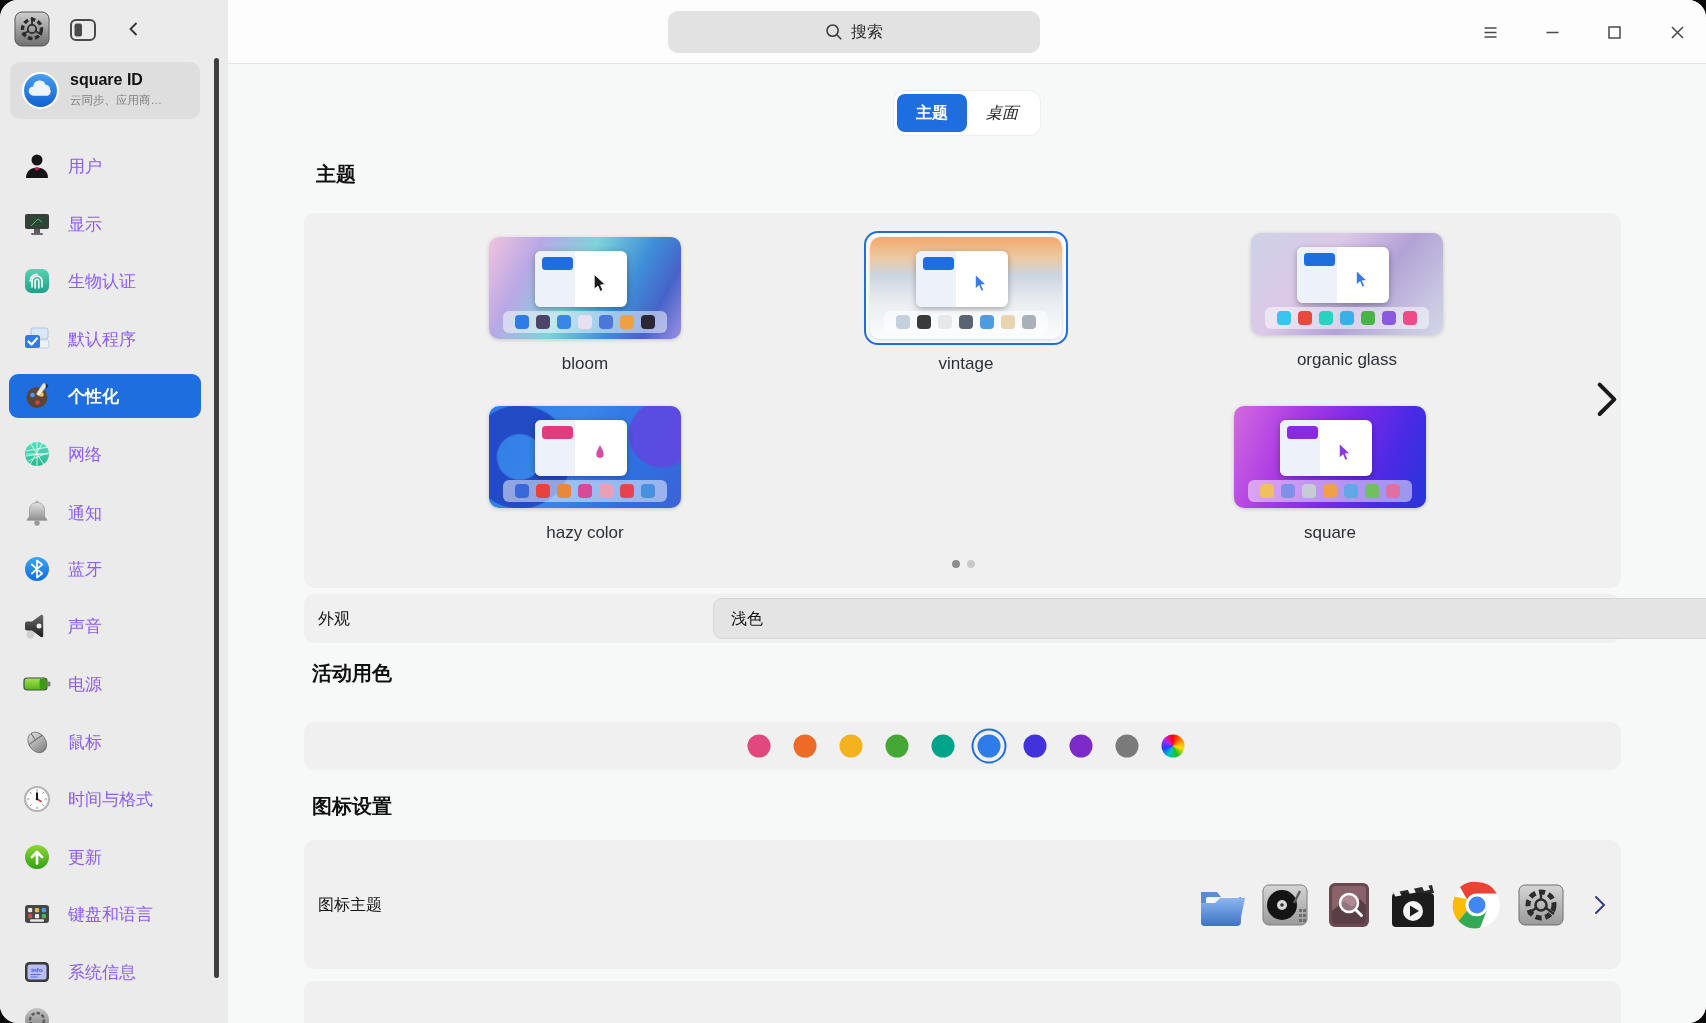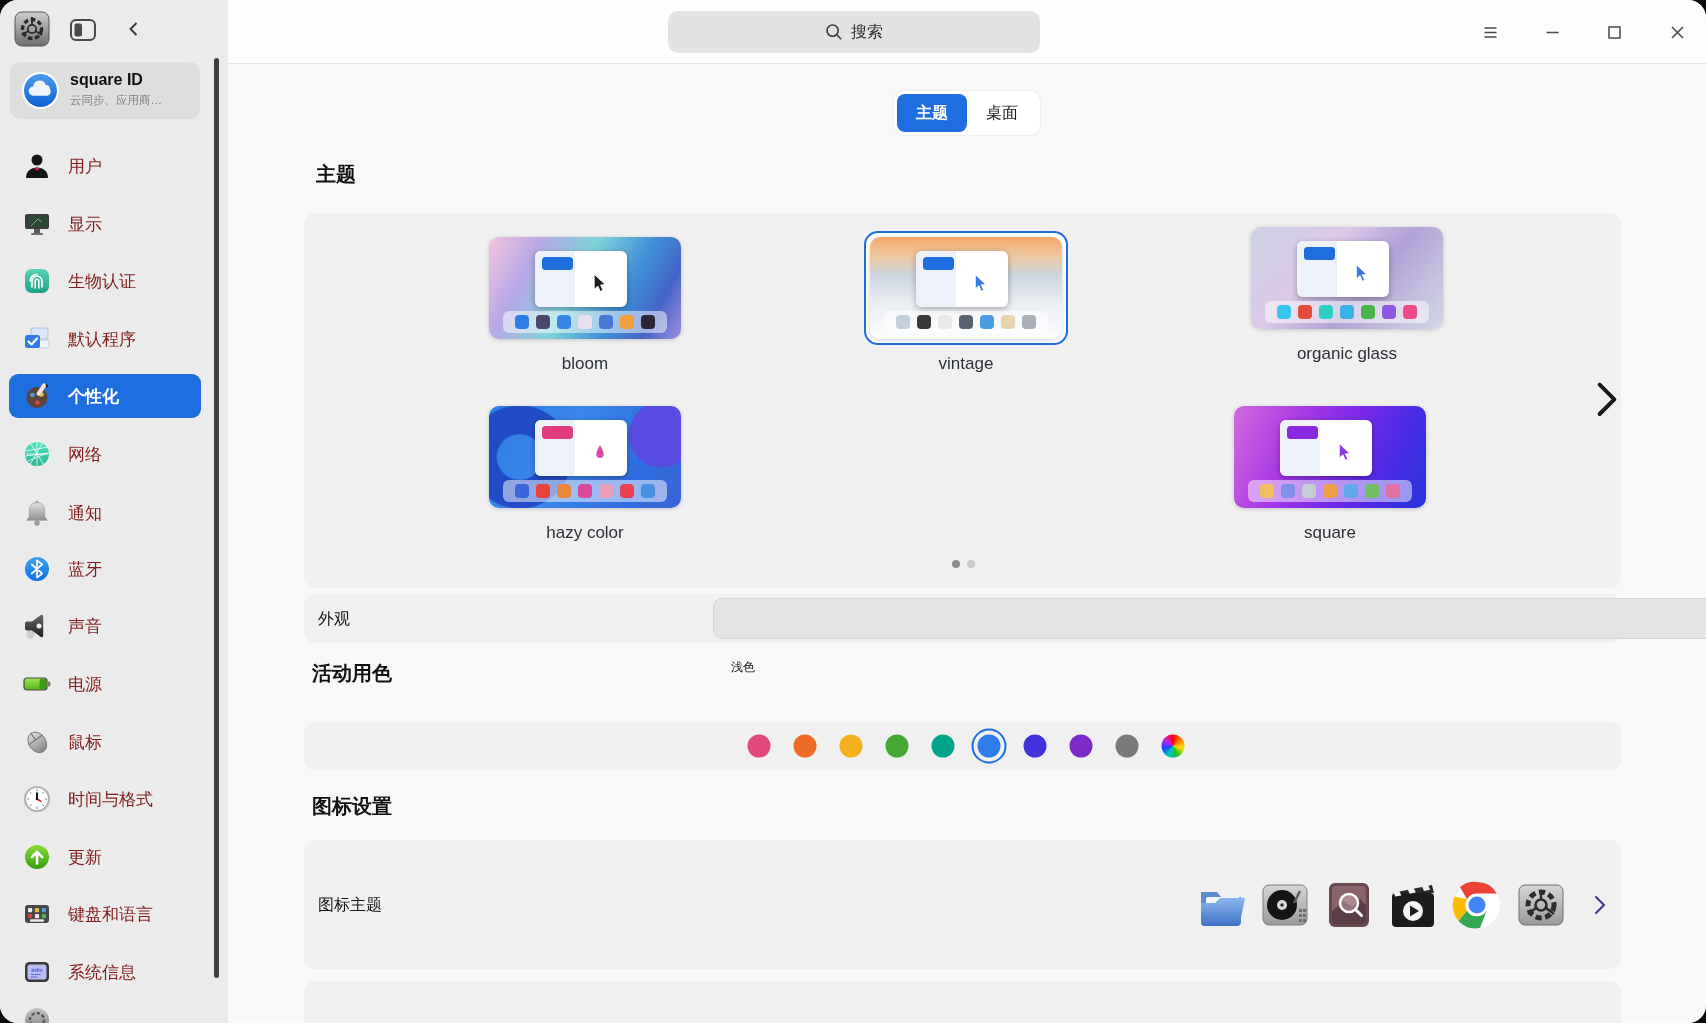--- a/index.html
+++ b/index.html
@@ -15,39 +15,39 @@
   .sb-top{position:absolute;left:0;top:0;width:228px;height:58px;}
   .app-icon{position:absolute;left:14px;top:11px;width:36px;height:36px;}
   .toggle-icon{position:absolute;left:70px;top:19px;width:26px;height:22px;}
   .back-icon{position:absolute;left:126px;top:21px;width:16px;height:16px;}
   .account-card{position:absolute;left:10px;top:62px;width:190px;height:57px;border-radius:10px;background:#dedede;}
   .account-card .avatar{position:absolute;left:12px;top:10px;width:37px;height:37px;}
   .account-title{position:absolute;left:60px;top:9px;font-size:16px;font-weight:bold;color:#111;}
   .account-sub{position:absolute;left:60px;top:31px;font-size:11.5px;color:#7f7f7f;white-space:nowrap;}
   .side-item{position:absolute;left:9px;width:192px;height:44px;border-radius:9px;display:flex;align-items:center;}
   .side-item .s-ico{width:30px;height:30px;margin-left:13px;flex:none;}
-  .side-item .s-label{margin-left:16px;font-size:17px;color:#7f1d1d;white-space:nowrap;}
+  .side-item .s-label{margin-left:16px;font-size:17px;color:#8b5cf6;white-space:nowrap;}
   .side-item.selected{background:#1f6ee0;}
   .side-item.selected .s-label{color:#fff;font-weight:bold;}
   .sb-scrollbar{position:absolute;left:214px;top:58px;width:5px;height:920px;border-radius:3px;background:#3f3f3f;}
   
   .header{position:absolute;left:228px;top:0;right:0;height:64px;background:#fdfdfd;border-bottom:1px solid #e4e4e4;}
   .searchbox{position:absolute;left:440px;top:11px;width:372px;height:42px;border-radius:10px;background:#e2e2e2;
     display:flex;align-items:center;justify-content:center;gap:8px;}
   .searchbox .mag{width:18px;height:18px;}
   .searchbox .ph{font-size:16px;color:#2b2b2b;}
   .winbtn{position:absolute;top:13px;width:38px;height:38px;display:flex;align-items:center;justify-content:center;}
   .winbtn svg{width:19px;height:19px;}
   
   .main{position:absolute;left:228px;top:65px;right:0;bottom:0;background:#f7f8f8;}
   .tabbar{position:absolute;left:666px;top:26px;width:146px;height:44px;border-radius:10px;background:#ffffff;
     box-shadow:0 0 0 1px rgba(0,0,0,0.04);display:flex;align-items:center;padding:3px;gap:2px;}
   .tab{height:38px;border-radius:8px;display:flex;align-items:center;justify-content:center;font-size:16px;}
   .tab.active{background:#1f6ee0;color:#fff;width:70px;font-weight:bold;}
-  .tab.plain{color:#1a1a1a;width:66px;}
+  .tab.plain{color:#1a1a1a;width:66px;font-style:italic;}
   .sect-head{position:absolute;font-size:20px;font-weight:bold;color:#101010;}
   .panel{position:absolute;left:76px;width:1317px;border-radius:11px;background:#f0f0f0;}
   
   .theme-cell{position:absolute;width:212px;text-align:center;}
   .card-frame{display:inline-block;border:2px solid transparent;border-radius:14px;padding:4px;}
   .theme-cell.selected .card-frame{border-color:#1f6ee0;background:#fff;}
   .theme-card{position:relative;width:192px;height:102px;border-radius:10px;overflow:hidden;box-shadow:0 1px 4px rgba(0,0,0,.18);}
   .mini-win{position:absolute;left:46px;top:14px;width:92px;height:56px;background:#fff;border-radius:6px;box-shadow:0 2px 6px rgba(0,0,0,.3);}
   .mini-win .half{position:absolute;left:0;top:0;bottom:0;width:44%;background:#edf2fa;border-radius:6px 0 0 6px;}
   .mini-chip{position:absolute;left:7px;top:6px;width:31px;height:13px;border-radius:3.5px;}
@@ -57,21 +57,21 @@
   .dock span{width:14px;height:14px;border-radius:4px;display:block;}
   .theme-name{margin-top:9px;font-size:17px;color:#2c3038;}
   .page-dots{position:absolute;left:724px;top:495px;display:flex;gap:7px;}
   .pdot{width:8px;height:8px;border-radius:50%;}
   .pdot.on{background:#8c8c8c;}
   .pdot.off{background:#c9c9c9;}
   .next-arrow{position:absolute;left:1368px;top:316px;width:22px;height:30px;}
   
   .row-label{position:absolute;left:14px;top:50%;transform:translateY(-50%);font-size:16px;color:#151515;}
   .dropdown{position:absolute;left:409px;top:4px;width:1236px;height:41px;border-radius:9px;background:#e4e4e4;border:1px solid #d6d6d6;}
-  .dropdown .dd-val{position:absolute;left:17px;top:50%;transform:translateY(-50%);font-size:12px;color:#151515;margin-top:48px;}
+  .dropdown .dd-val{position:absolute;left:17px;top:50%;transform:translateY(-50%);font-size:16px;color:#151515;}
   
   .dot-pos{position:absolute;top:24px;transform:translate(-50%,-50%);}
   .accent-dot{width:23px;height:23px;border-radius:50%;display:block;}
   .accent-ring{width:35px;height:35px;border-radius:50%;border:2.5px solid #1f6ee0;display:flex;align-items:center;justify-content:center;}
   
   .it-icons{position:absolute;left:889px;top:50%;transform:translateY(-50%);display:flex;gap:8px;}
   .it-icons svg{width:56px;height:56px;}
   .row-chev{position:absolute;left:1290px;top:50%;transform:translateY(-50%);width:12px;height:20px;}
 </style>
 </head>
@@ -401,21 +401,21 @@
                 <span style="background: rgb(232, 232, 234);"></span>
                 <span style="background: rgb(90, 100, 112);"></span>
                 <span style="background: rgb(74, 157, 224);"></span>
                 <span style="background: rgb(232, 212, 174);"></span>
                 <span style="background: rgb(170, 176, 184);"></span>
           </div>
         </div></div>
         <div class="theme-name">vintage</div>
       </div>
 
-      <div class="theme-cell" style="left:937px;top:8px">
+      <div class="theme-cell" style="left:937px;top:14px">
         <div class="card-frame"><div class="theme-card" style="background: linear-gradient(130deg, rgb(204, 210, 230) 0%, rgb(220, 200, 232) 35%, rgb(178, 162, 214) 60%, rgb(196, 190, 222) 80%, rgb(210, 216, 232) 100%);">
           <div class="mini-win">
                 <span class="half"></span>
             <span class="mini-chip" style="background: rgb(31, 110, 224);"></span>
             <span class="mini-cursor" style="color: rgb(58, 122, 224);"><svg viewBox="0 0 12 18">
                     <path d="M1 1v13l3.2-2.8 2 4.6 2.3-1-2-4.5 4-.4z" fill="currentColor" stroke="#fff" stroke-width="1"></path>
                   </svg></span>
           </div>
           <div class="dock">
             <span style="background: rgb(56, 198, 240);"></span>

